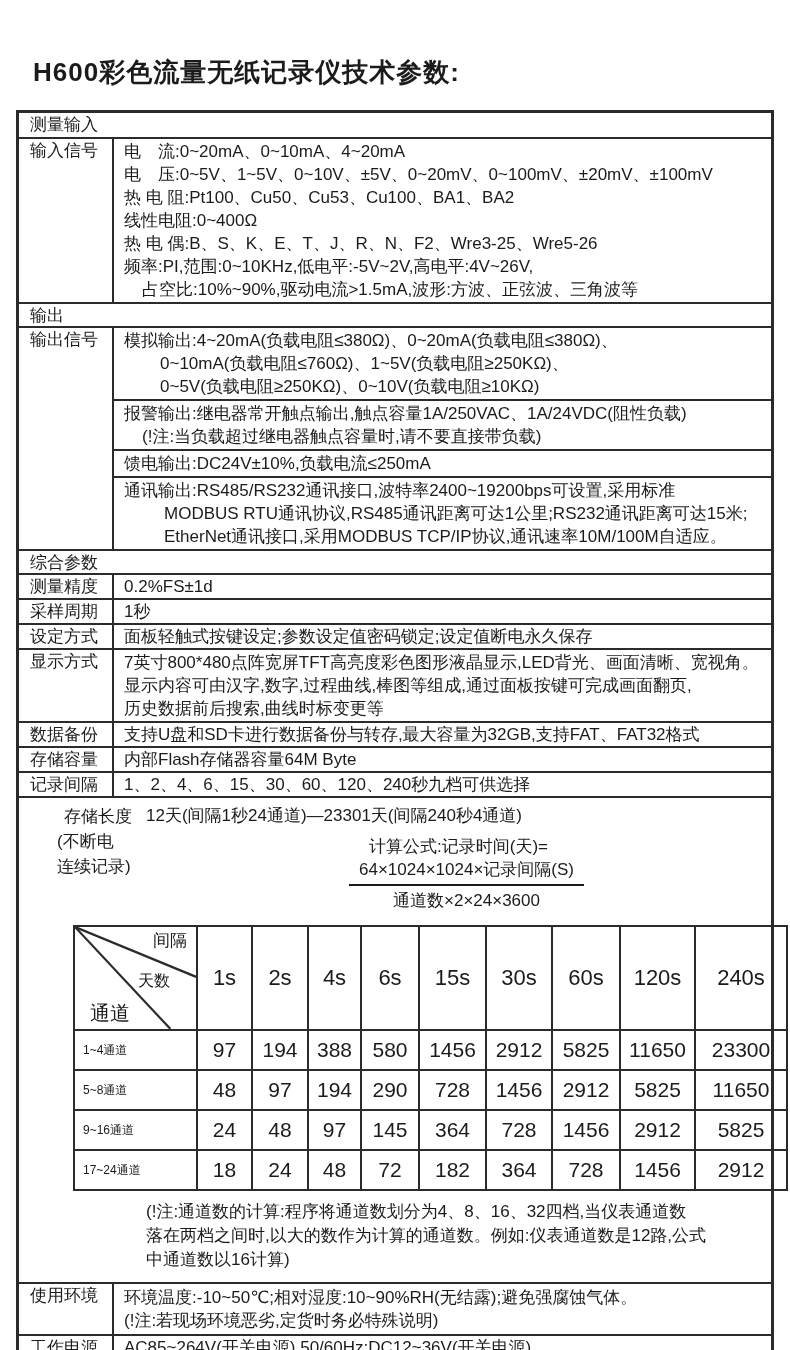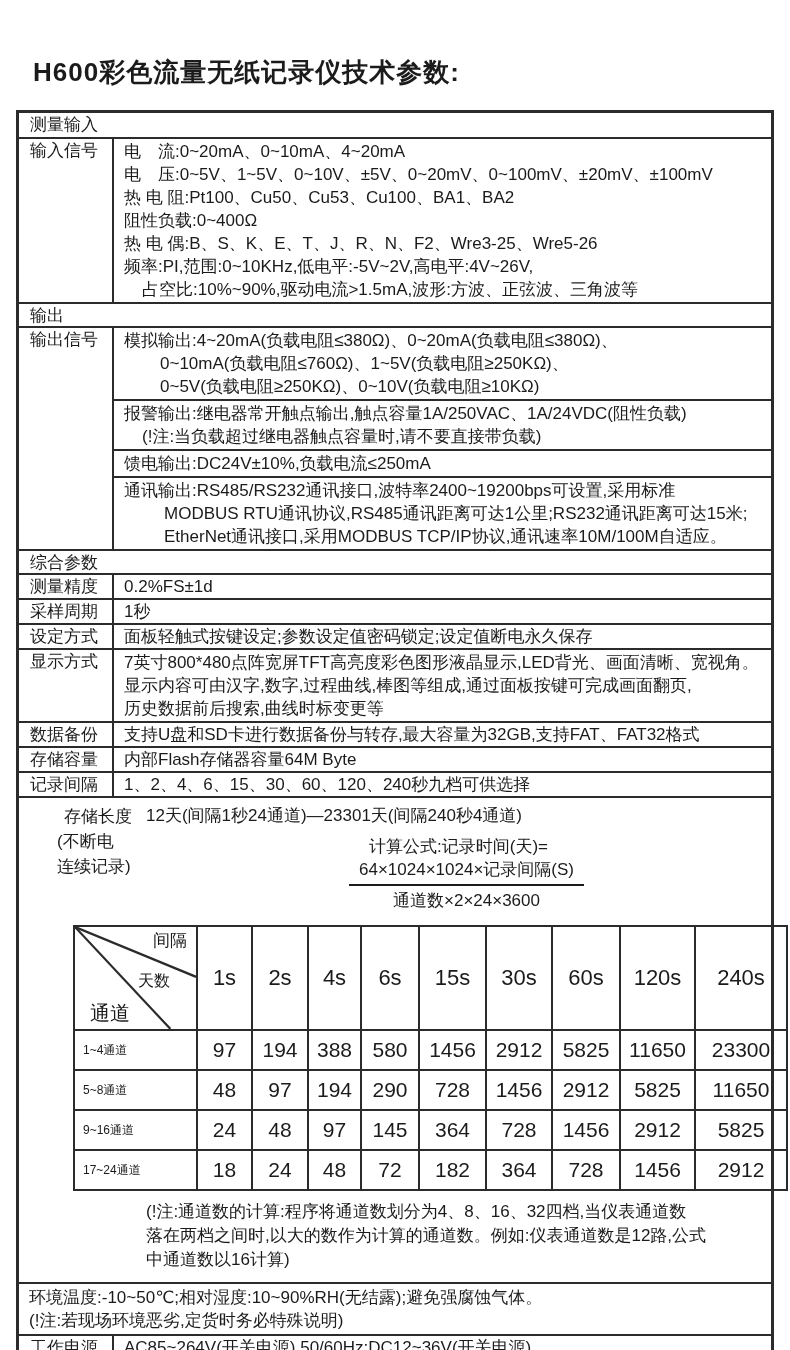--- a/index.html
+++ b/index.html
@@ -95,21 +95,21 @@
     <div class="row sec-row">
       <span>测量输入</span>
     </div>
 
     <div class="row kv-row">
       <div class="cell-label">输入信号</div>
       <div class="cell-content">
         <div class="line">电　流:0~20mA、0~10mA、4~20mA</div>
         <div class="line">电　压:0~5V、1~5V、0~10V、±5V、0~20mV、0~100mV、±20mV、±100mV</div>
         <div class="line">热 电 阻:Pt100、Cu50、Cu53、Cu100、BA1、BA2</div>
-        <div class="line">阻性负载:0~400Ω</div>
+        <div class="line">线性电阻:0~400Ω</div>
         <div class="line">热 电 偶:B、S、K、E、T、J、R、N、F2、Wre3-25、Wre5-26</div>
         <div class="line">频率:PI,范围:0~10KHz,低电平:-5V~2V,高电平:4V~26V,</div>
         <div class="line ind18">占空比:10%~90%,驱动电流&gt;1.5mA,波形:方波、正弦波、三角波等</div>
       </div>
     </div>
 
     <div class="row sec-row">
       <span>输出</span>
     </div>
 
@@ -282,20 +282,21 @@
       </table>
 
       <div class="storage-note">
         <div class="line">(!注:通道数的计算:程序将通道数划分为4、8、16、32四档,当仪表通道数</div>
         <div class="line">落在两档之间时,以大的数作为计算的通道数。例如:仪表通道数是12路,公式</div>
         <div class="line">中通道数以16计算)</div>
       </div>
     </div>
 
     <div class="row kv-row env-row">
+      <div class="cell-label">使用环境</div>
       <div class="cell-content">
         <div class="line">环境温度:-10~50℃;相对湿度:10~90%RH(无结露);避免强腐蚀气体。</div>
         <div class="line">(!注:若现场环境恶劣,定货时务必特殊说明)</div>
       </div>
     </div>
 
     <div class="row kv-row tight">
       <div class="cell-label">工作电源</div>
       <div class="cell-content">AC85~264V(开关电源),50/60Hz;DC12~36V(开关电源)</div>
     </div>

